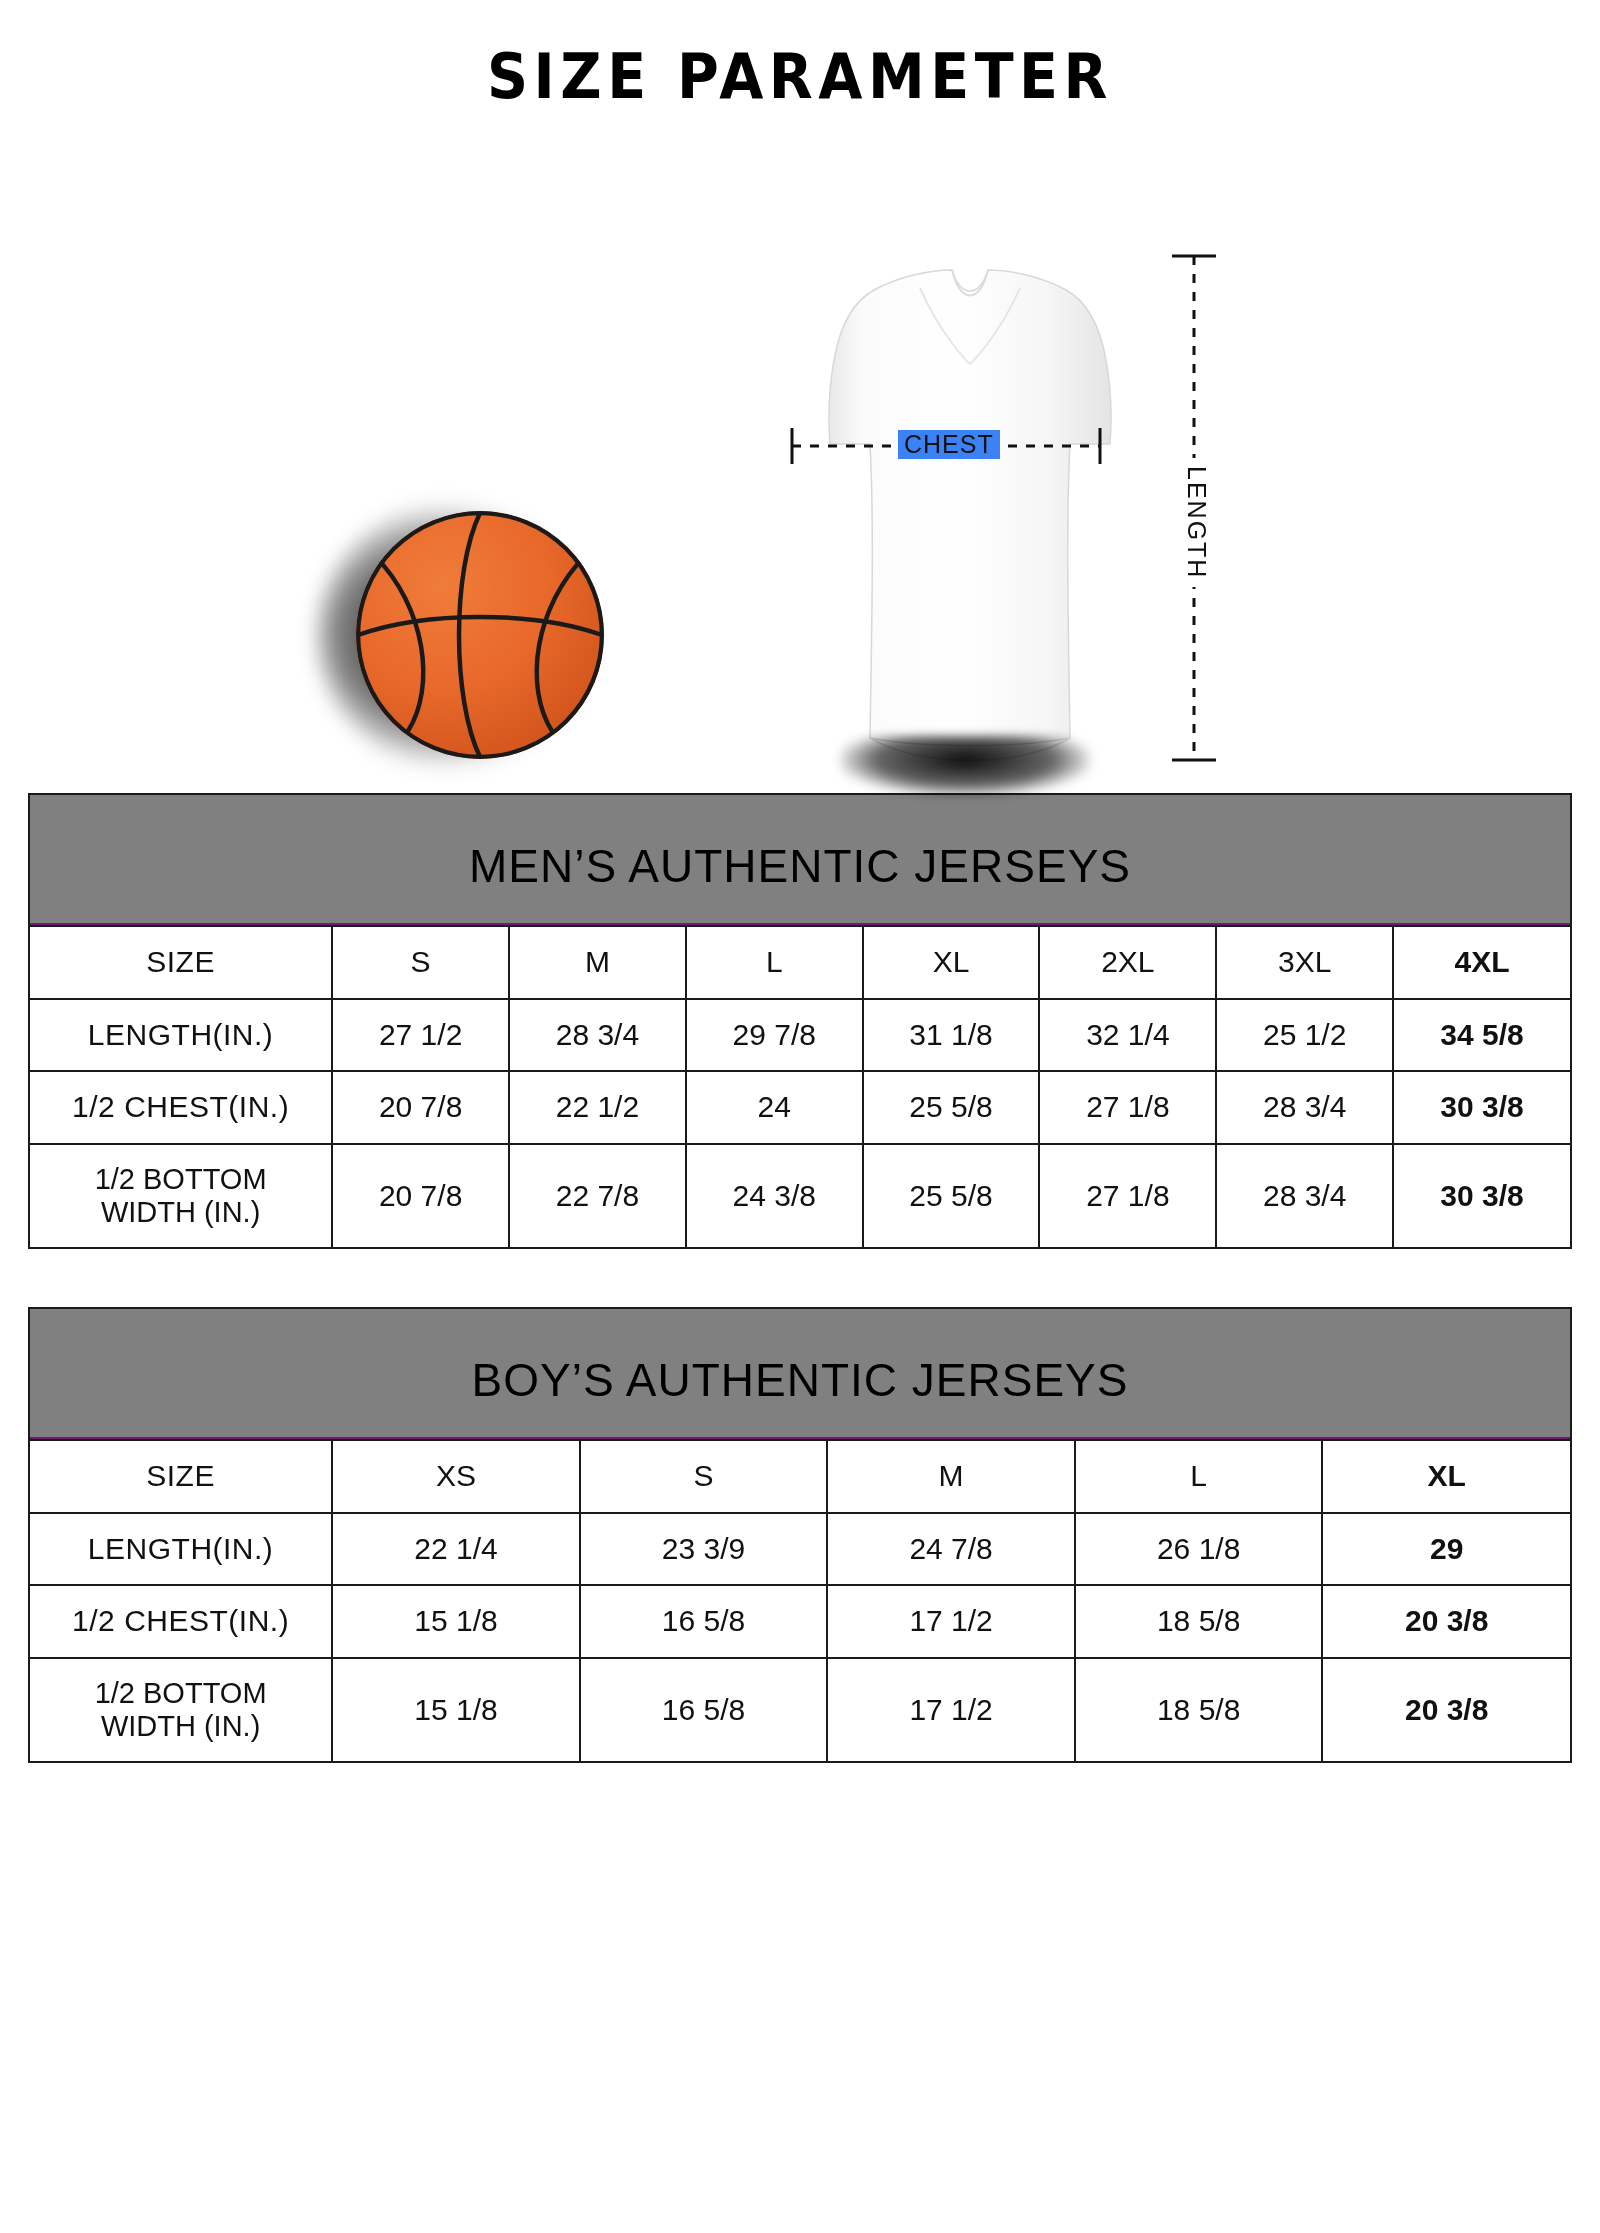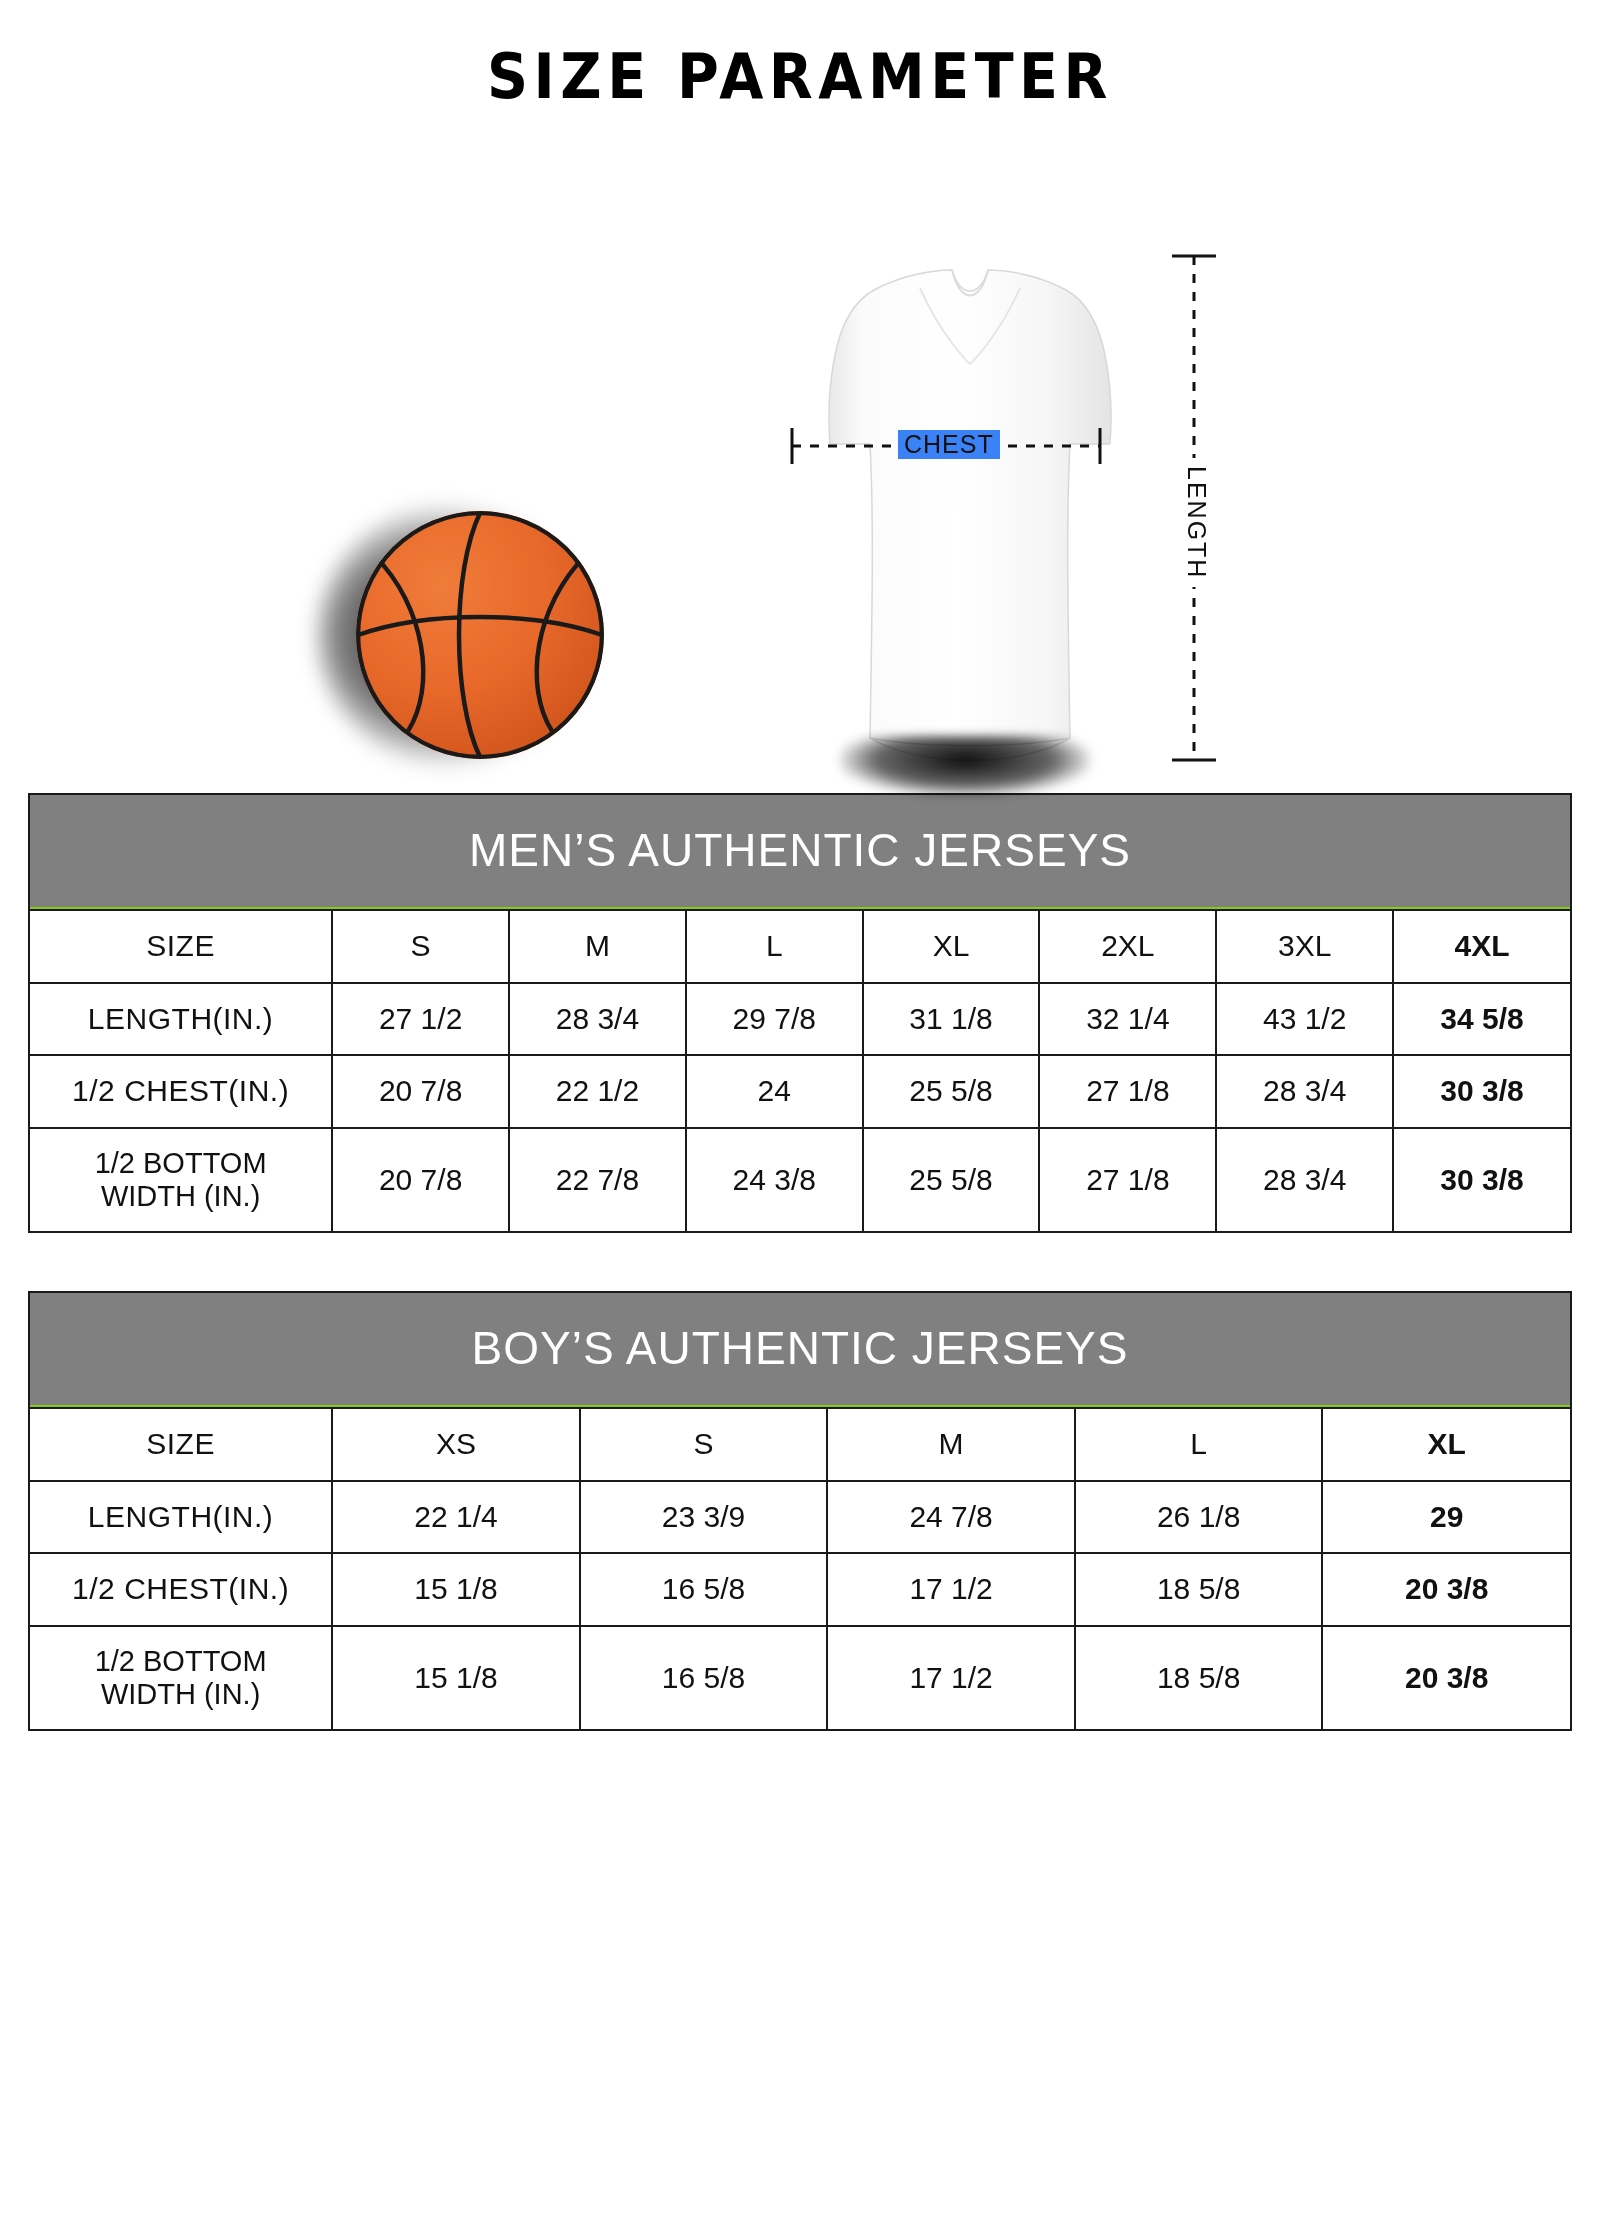--- a/index.html
+++ b/index.html
@@ -115,26 +115,26 @@
   .table-block {
     margin: 0 28px;
     border: 2px solid #1a1a1a;
     box-sizing: border-box;
   }
   .table-block.men { margin-top: 20px; }
   .table-block.boy { margin-top: 58px; }
 
   .table-head {
     background: #808080;
-    color: #ffffff;
+    color: #000000;
     text-align: center;
     font-size: 46px;
     letter-spacing: 1px;
-    padding: 28px 0 30px 0;
-    border-bottom: 2px solid #84cc16;
+    padding: 44px 0 30px 0;
+    border-bottom: 2px solid #701a75;
     font-family: "Liberation Sans", sans-serif;
   }
 
   table {
     width: 100%;
     border-collapse: collapse;
     table-layout: fixed;
   }
   td {
     border: 2px solid #1a1a1a;
@@ -245,21 +245,21 @@
           <td>3XL</td>
           <td>4XL</td>
         </tr>
         <tr>
           <td class="men-col-label row-label">LENGTH(IN.)</td>
           <td>27  1/2</td>
           <td>28  3/4</td>
           <td>29  7/8</td>
           <td>31  1/8</td>
           <td>32  1/4</td>
-          <td>43  1/2</td>
+          <td>25  1/2</td>
           <td>34  5/8</td>
         </tr>
         <tr>
           <td class="men-col-label row-label">1/2 CHEST(IN.)</td>
           <td>20  7/8</td>
           <td>22  1/2</td>
           <td>24</td>
           <td>25  5/8</td>
           <td>27  1/8</td>
           <td>28  3/4</td>

